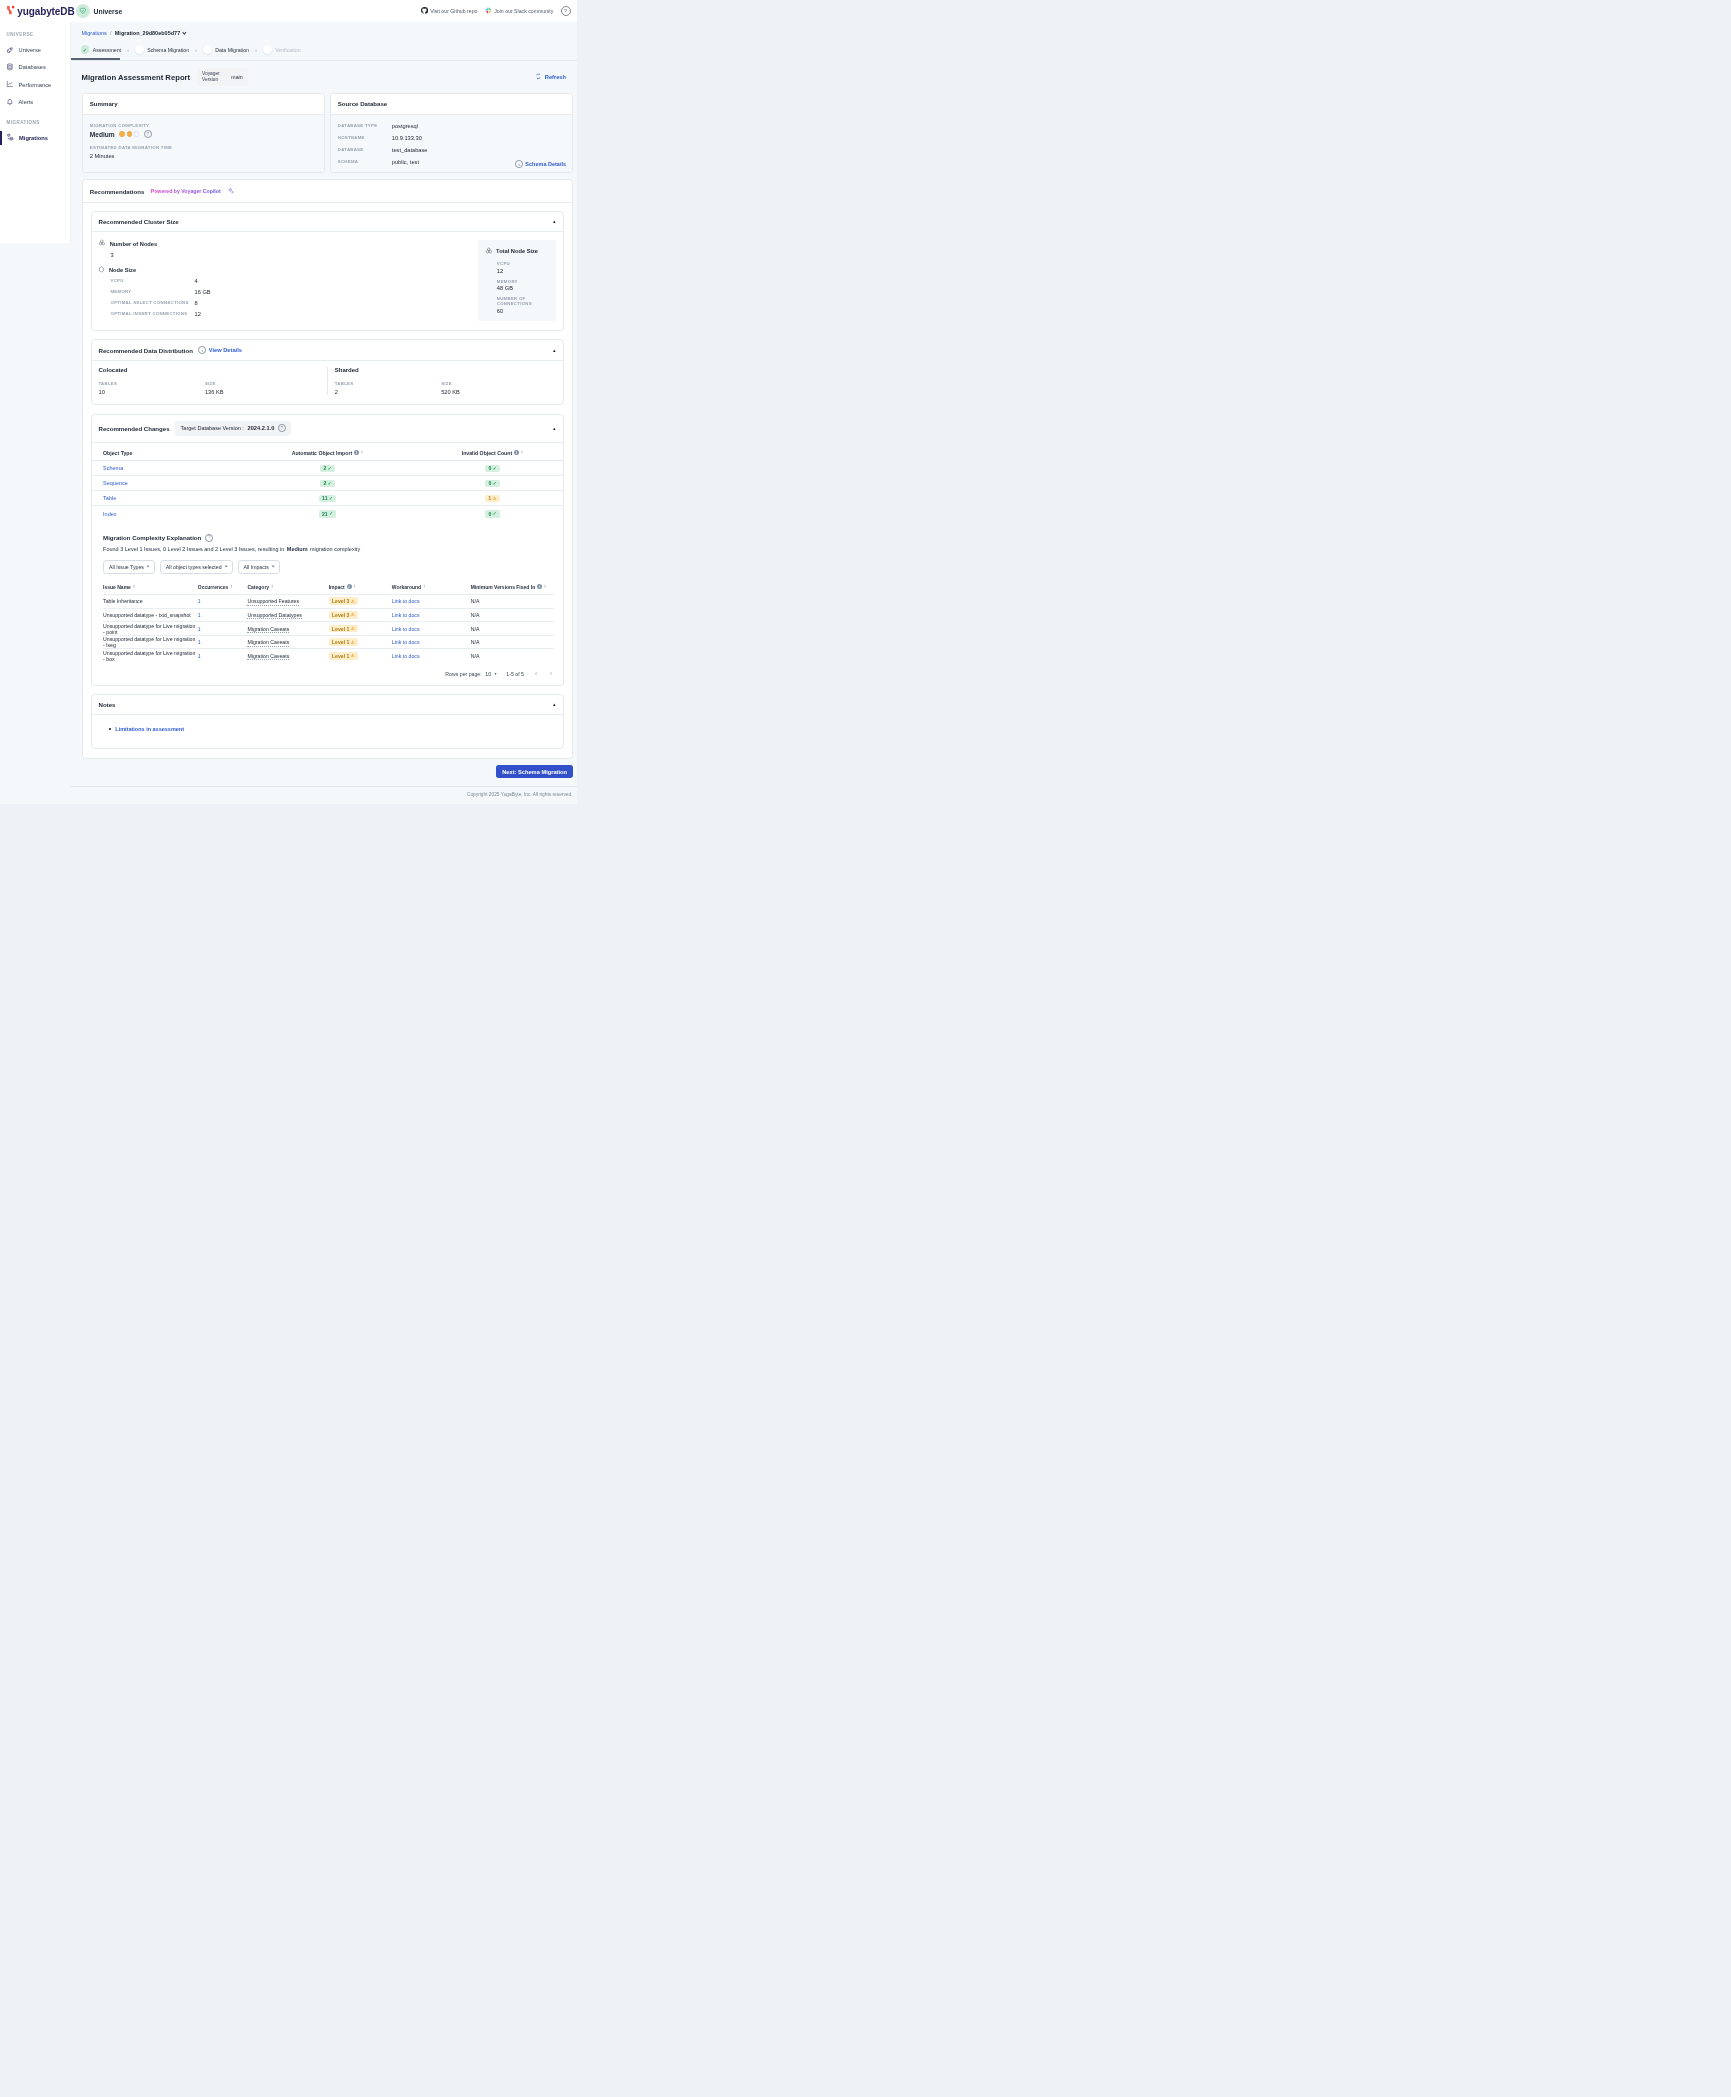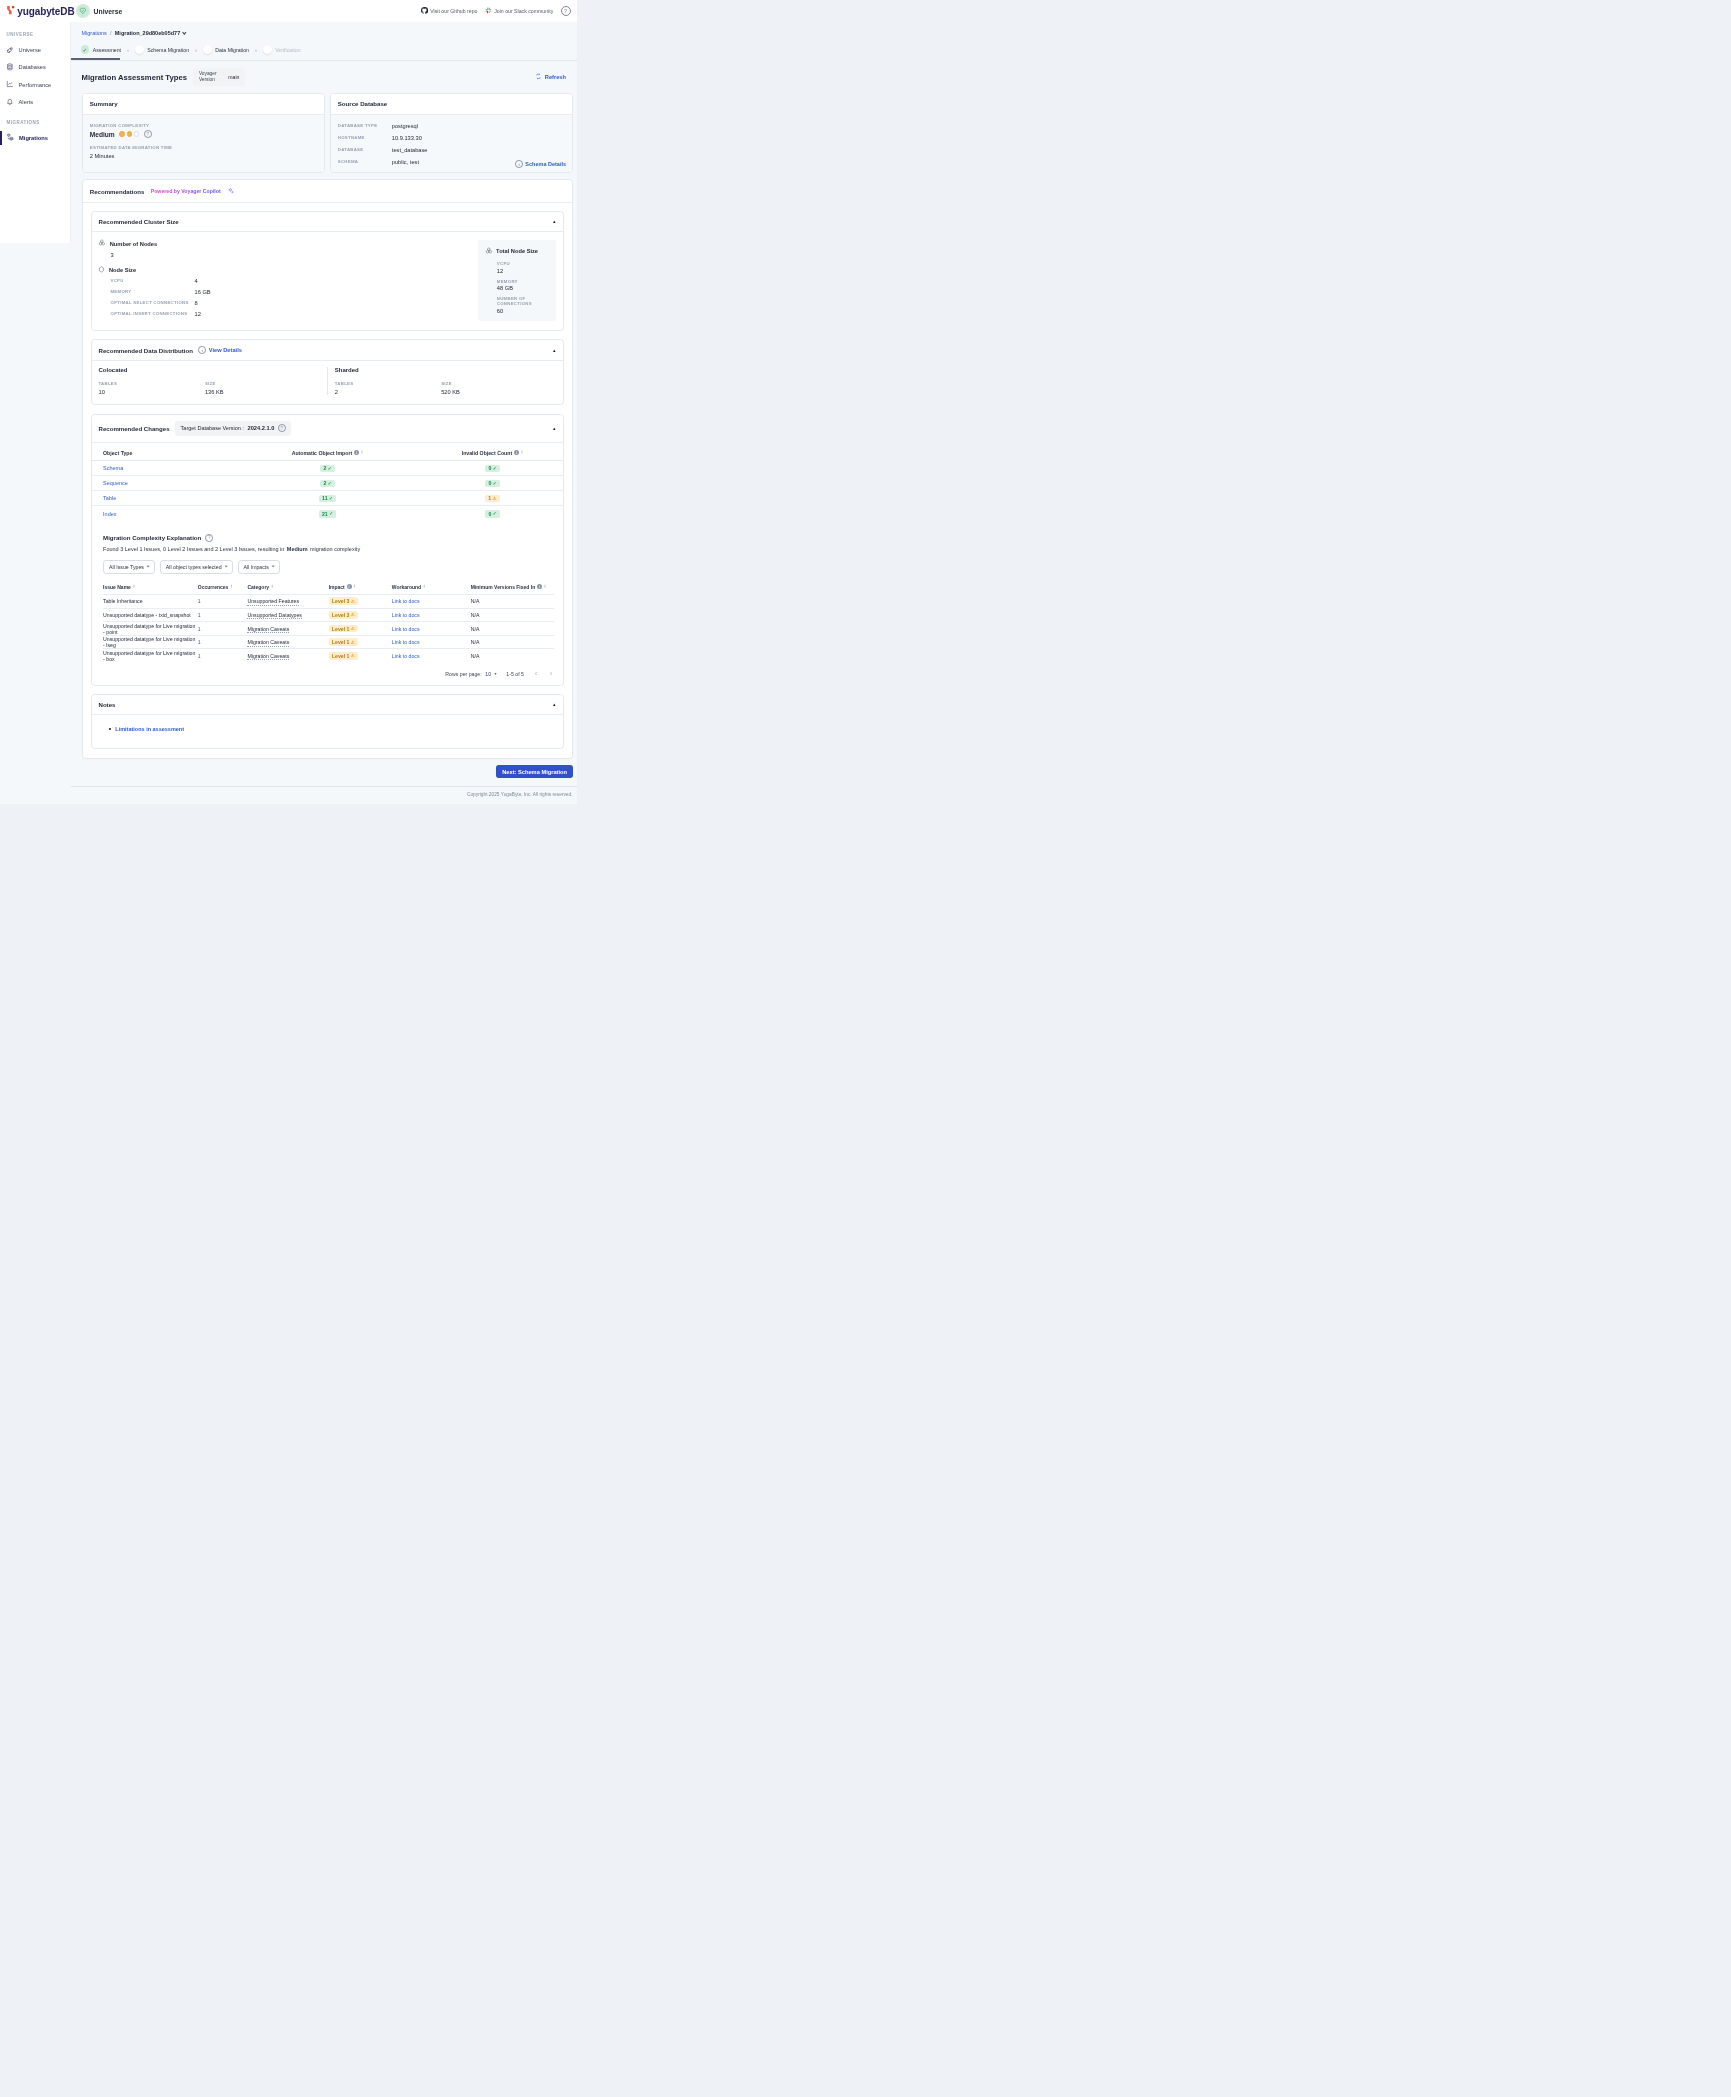--- a/index.html
+++ b/index.html
@@ -304,21 +304,21 @@
           <span class="step dim">
             <span class="step-circle"></span>
             <span>Verification</span>
           </span>
         </div>
         <span class="stepper-line"></span>
         <span class="stepper-indicator"></span>
       </div>
 
       <div class="title-row">
-        <span class="page-title">Migration Assessment Types</span>
+        <span class="page-title">Migration Assessment Report</span>
         <span class="voyager-box">
           <span class="voyager-label">Voyager Version</span>
           <span class="voyager-value">main</span>
         </span>
         <span class="spacer"></span>
         <span class="refresh-link">
           <span>
             <svg width="6.8" height="6.8" viewBox="0 0 24 24" fill="none" stroke="#2d5bd1" stroke-width="1.9">
                 <path d="M6.5 9.5V6.2A1.7 1.7 0 0 1 8.2 4.5h8"></path>
                 <path d="M13.5 1.8l2.8 2.7-2.8 2.7"></path>

